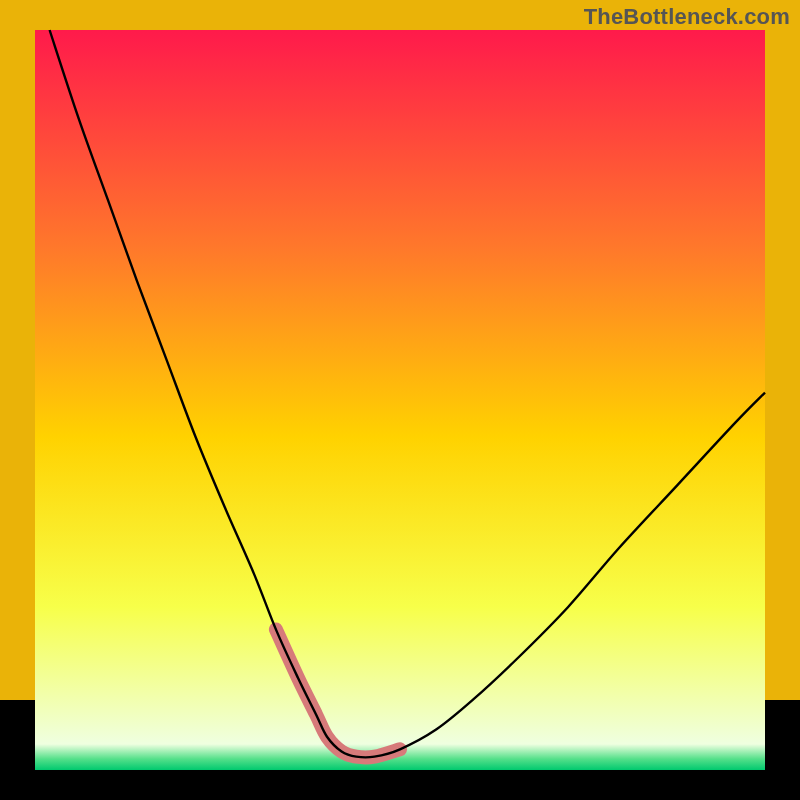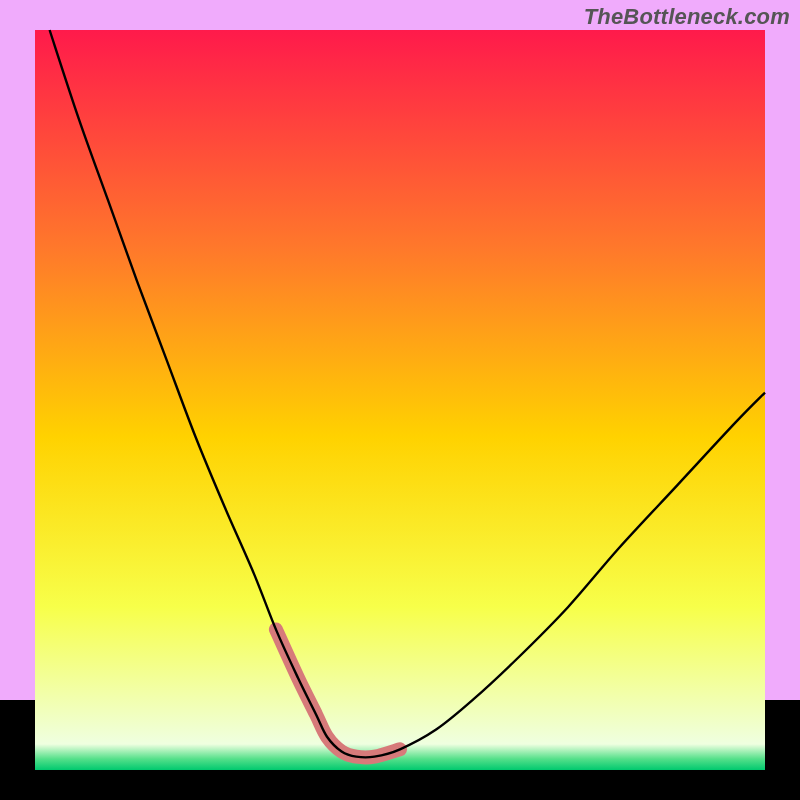--- a/index.html
+++ b/index.html
@@ -8,22 +8,21 @@
     width: 800px;
     height: 800px;
     overflow: hidden;
     background: #000;
     font-family: Arial, Helvetica, sans-serif;
   }
   .frame {
     position: relative;
     width: 800px;
     height: 700px;
-    background: #f0abfc;
-    font-style: italic;
+    background: #eab308;
   }
   .watermark {
     position: absolute;
     top: 4px;
     right: 10px;
     color: #555;
     font-size: 22px;
     font-weight: 600;
     letter-spacing: 0.2px;
     z-index: 20;

